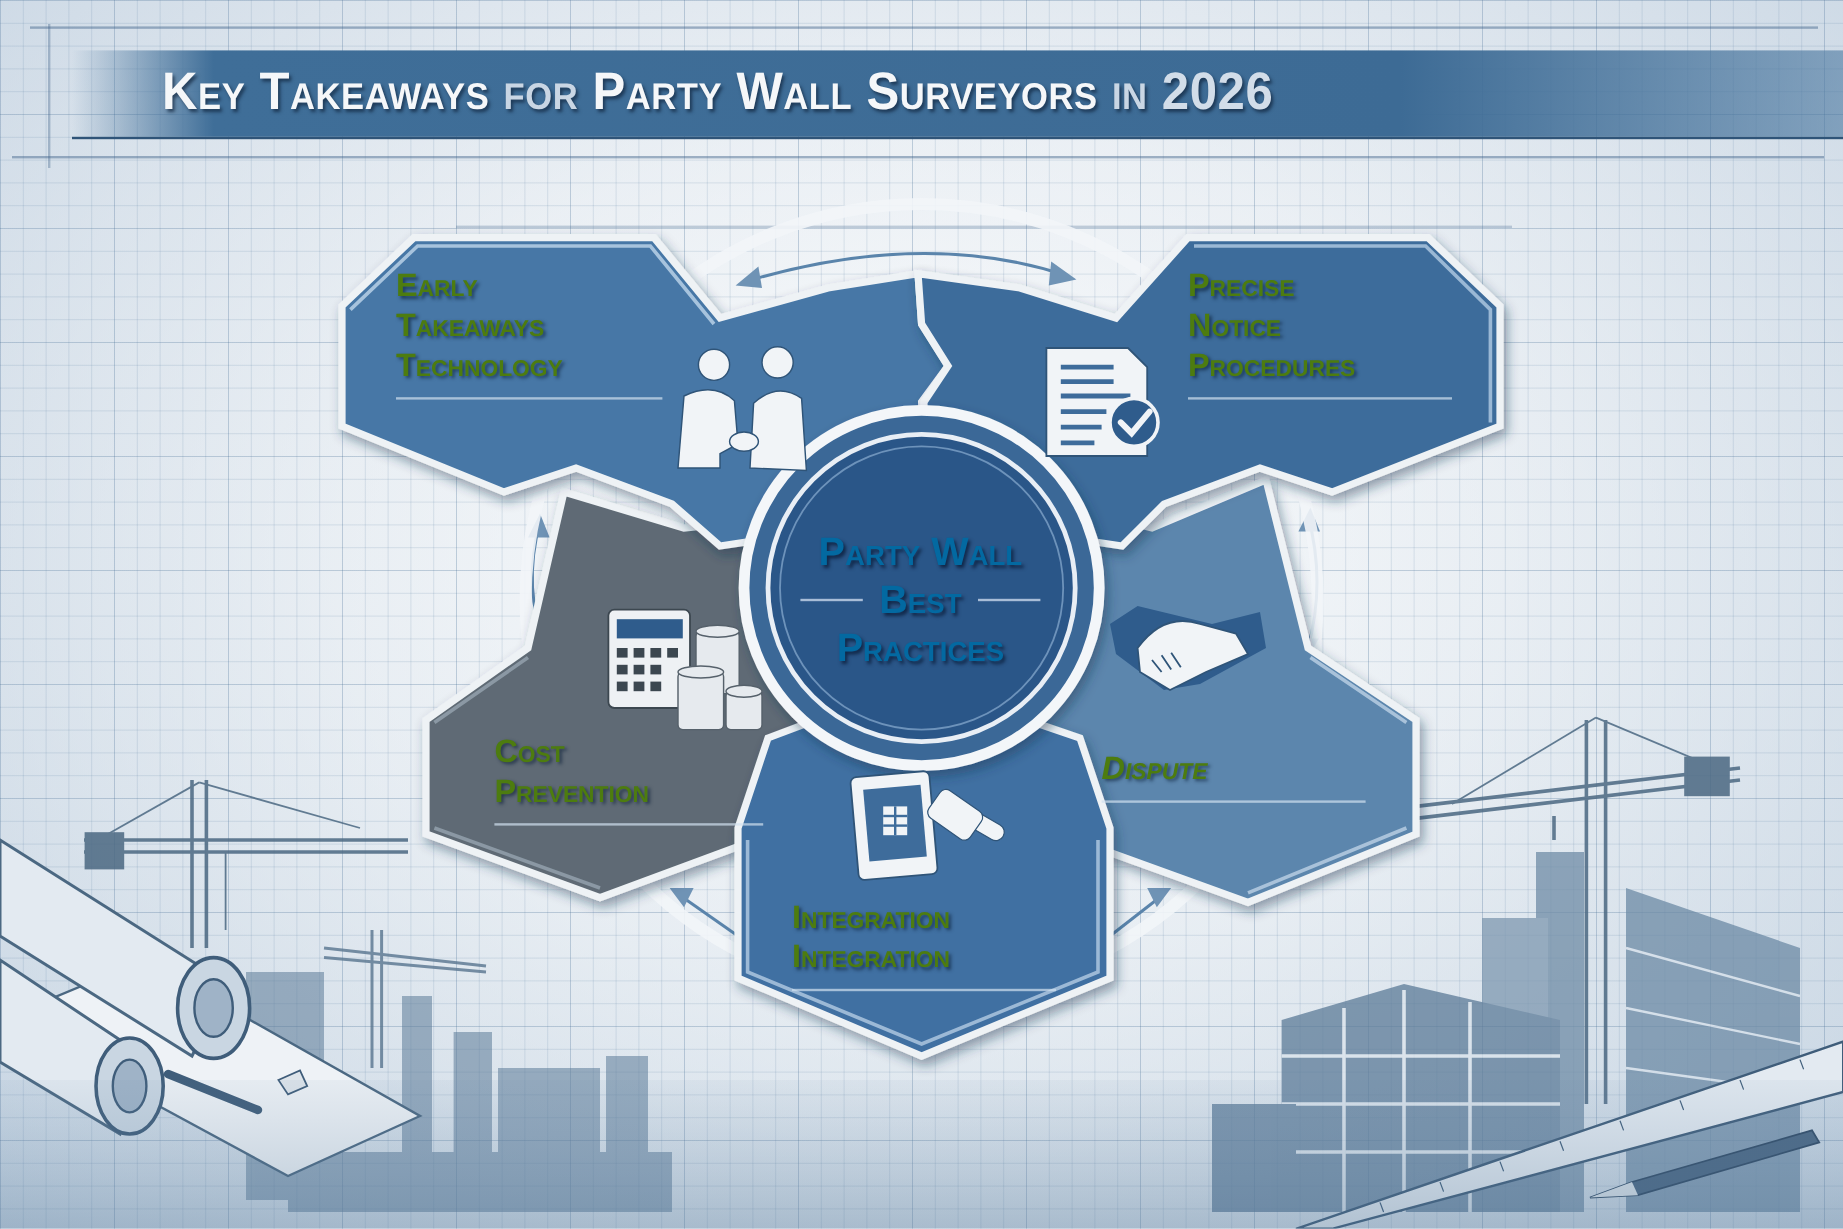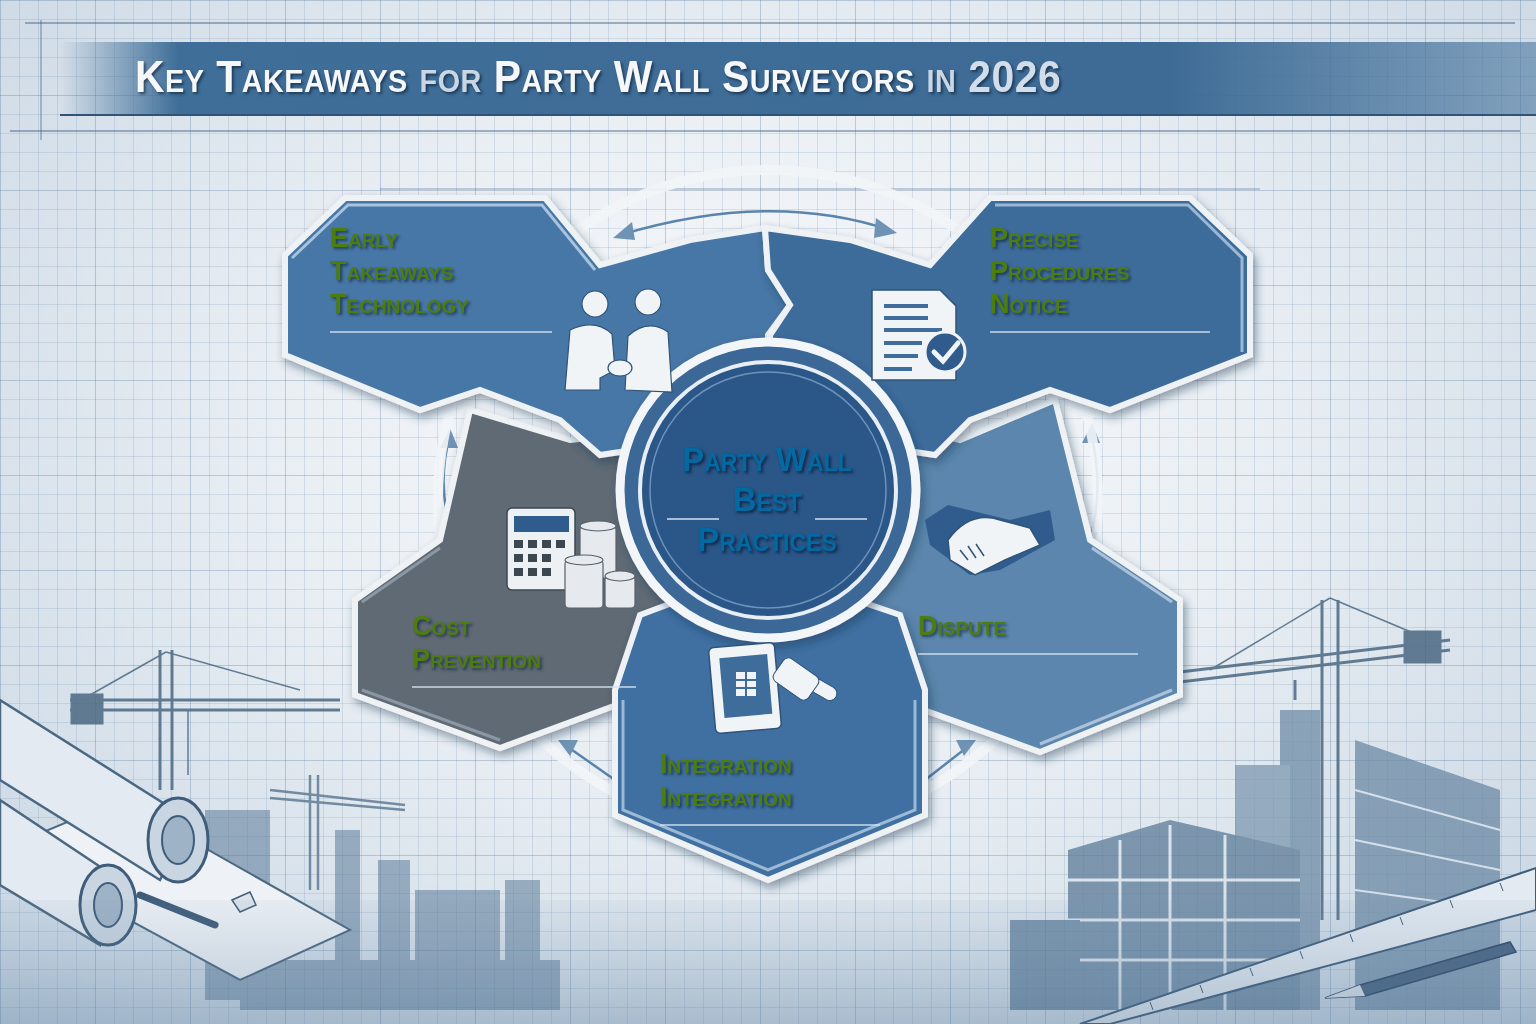--- a/index.html
+++ b/index.html
@@ -55,21 +55,21 @@
     text-shadow: 2px 2px 3px rgba(10,30,55,0.65);
   }
   .label .rule { display: block; height: 2px; background: rgba(210,225,240,0.7); margin-top: 10px; }
 
   .center-label {
     position: absolute; left: 632px; top: 440px; width: 270px; text-align: center;
     color: #0369a1; font-weight: bold; font-variant: small-caps; font-size: 33px; line-height: 40px;
     font-family: "Liberation Sans", sans-serif;
     text-shadow: 2px 2px 3px rgba(5,20,45,0.7);
   }
-  .center-label .mid { display: flex; align-import: center; justify-content: center; align-items: flex-end; gap: 14px; }
+  .center-label .mid { display: flex; align-import: center; justify-content: center; align-items: center; gap: 14px; }
   .center-label .dash { width: 52px; height: 2px; background: rgba(200,215,235,0.8); }
 </style>
 </head>
 <body>
 
 <div class="bg"></div>
 <div class="grid"></div>
 <div class="grid-major"></div>
 
 <div class="hline" style="left:25px; top:22px; width:1490px;"></div>
@@ -306,25 +306,25 @@
 </svg>
 
 <div class="label" style="left:330px; top:222px; width:222px;">
   <div>Early</div>
   <div>Takeaways</div>
   <div>Technology</div>
   <span class="rule"></span>
 </div>
 <div class="label" style="left:990px; top:222px; width:220px;">
   <div>Precise</div>
+  <div>Notice</div>
   <div>Procedures</div>
-  <div>Notice</div>
-  <span class="rule"></span>
-</div>
-<div class="label" style="left:918px; top:610px; width:220px;">
+  <span class="rule"></span>
+</div>
+<div class="label" style="left:918px; top:624px; width:220px;font-style:italic;">
   <div>Dispute</div>
   <span class="rule"></span>
 </div>
 <div class="label" style="left:660px; top:748px; width:220px;">
   <div>Integration</div>
   <div>Integration</div>
   <span class="rule"></span>
 </div>
 <div class="label" style="left:412px; top:610px; width:224px;">
   <div>Cost</div>

